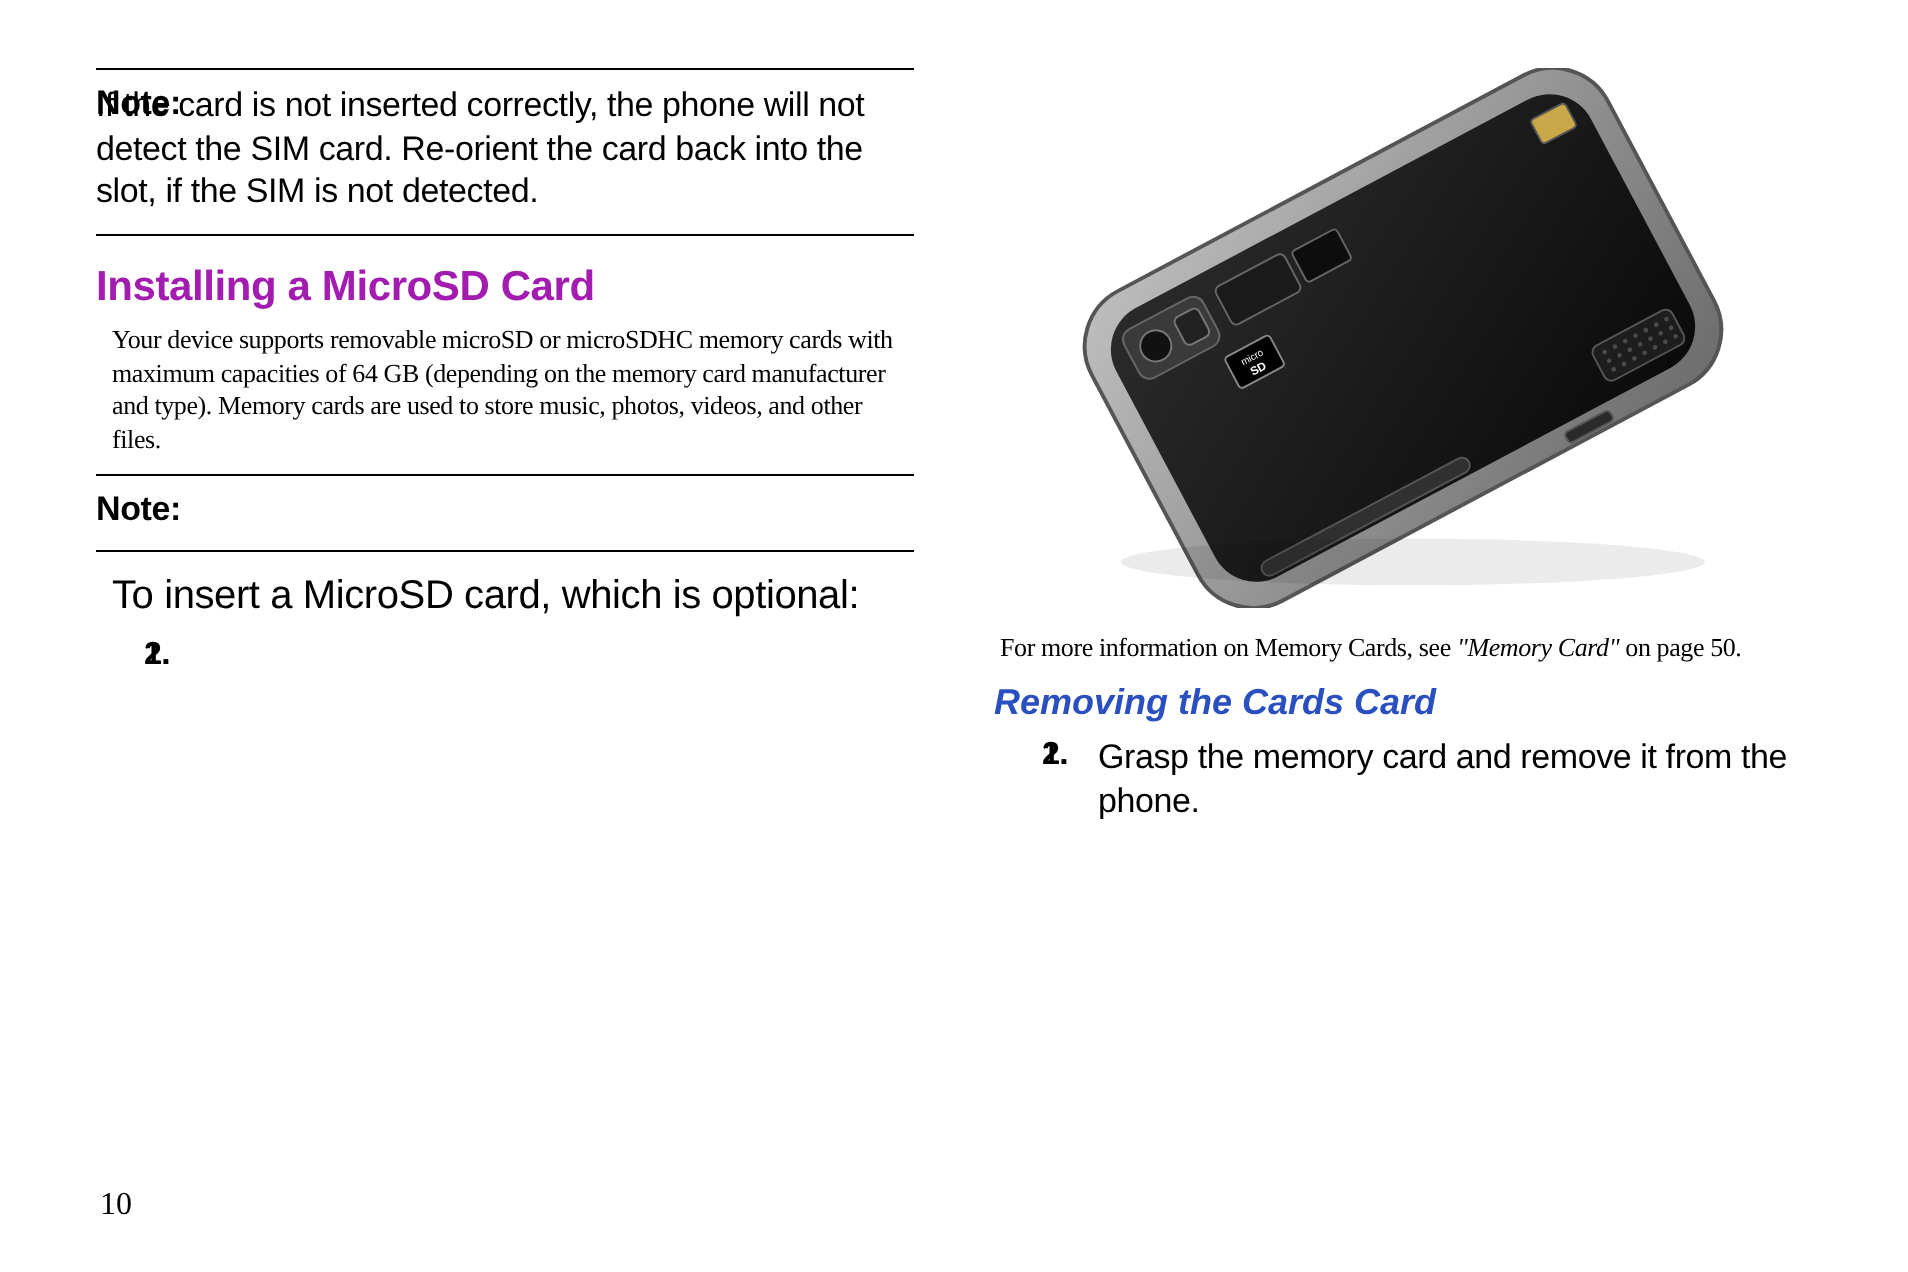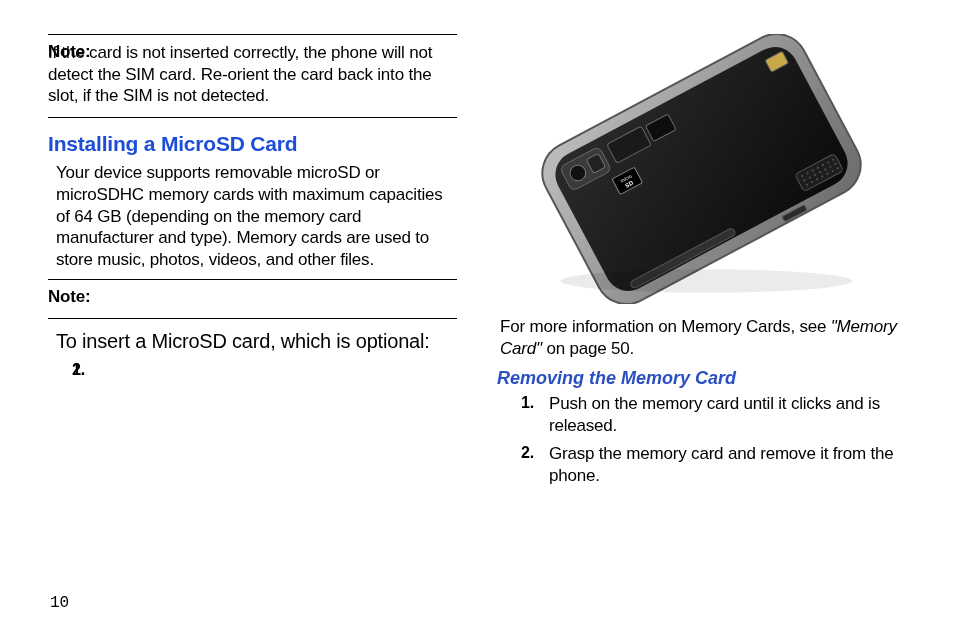--- a/index.html
+++ b/index.html
@@ -44,40 +44,40 @@
     letter-spacing: -0.2px;
   }
   .note .label {
     font-weight: bold;
   }
   .note .body {
     display: block;
     margin-top: -21px;
   }
   .heading {
-    color: #1d4ed8;
+    color: #a21caf;
     font-family: Arial, Helvetica, sans-serif;
     font-weight: 900;
     font-size: 21px;
     margin: 14px 0 6px 0;
     letter-spacing: -0.2px;
   }
   .subheading {
     color: #2a4fc0;
     font-family: Arial, Helvetica, sans-serif;
     font-weight: bold;
     font-style: italic;
     font-size: 18px;
     margin: 6px 0 4px 0;
   }
   .para {
-    font-size: 17px;
+    font-size: 13px;
     line-height: 1.28;
     margin: 0 0 8px 8px;
-    font-family: Liberation Sans, sans-serif;
+    font-family: Liberation Serif, serif;
     letter-spacing: -0.2px;
   }
   .para2 {
     font-size: 20px;
     line-height: 1.28;
     margin: 10px 0 6px 8px;
     font-family: "Arial Narrow", Arial, sans-serif;
     letter-spacing: -0.2px;
   }
   .ol {
@@ -102,21 +102,21 @@
     font-size: 16px;
   }
   .ref-it {
     font-style: italic;
   }
   .page-num {
     position: absolute;
     bottom: 24px;
     left: 50px;
     font-size: 16px;
-    font-family: Liberation Mono, monospace;
+    font-family: Liberation Serif, serif;
   }
   .device-figure {
     width: 100%;
     height: 270px;
     position: relative;
     margin-bottom: 12px;
   }
   .device-figure svg {
     width: 100%;
     height: 100%;
@@ -229,26 +229,25 @@
           </g>
 
           <ellipse cx="215" cy="250" rx="150" ry="12" fill="#000" opacity="0.08"></ellipse>
         </svg>
       </div>
 
       <p class="para" style="margin-left:3px">
         <span>For more information on Memory Cards, see </span><span class="ref-it">"Memory Card"</span><span> on page 50.</span>
       </p>
 
-      <div class="subheading">Removing the Memory Card</div>
+      <div class="subheading">Removing the Cards Card</div>
 
       <ol class="ol">
         <li>
           <span class="num">1.</span>
-          <span>Push on the memory card until it clicks and is released.</span>
         </li>
         <li>
           <span class="num">2.</span>
           <span>Grasp the memory card and remove it from the phone.</span>
         </li>
       </ol>
 
     </div>
 
   </div>

